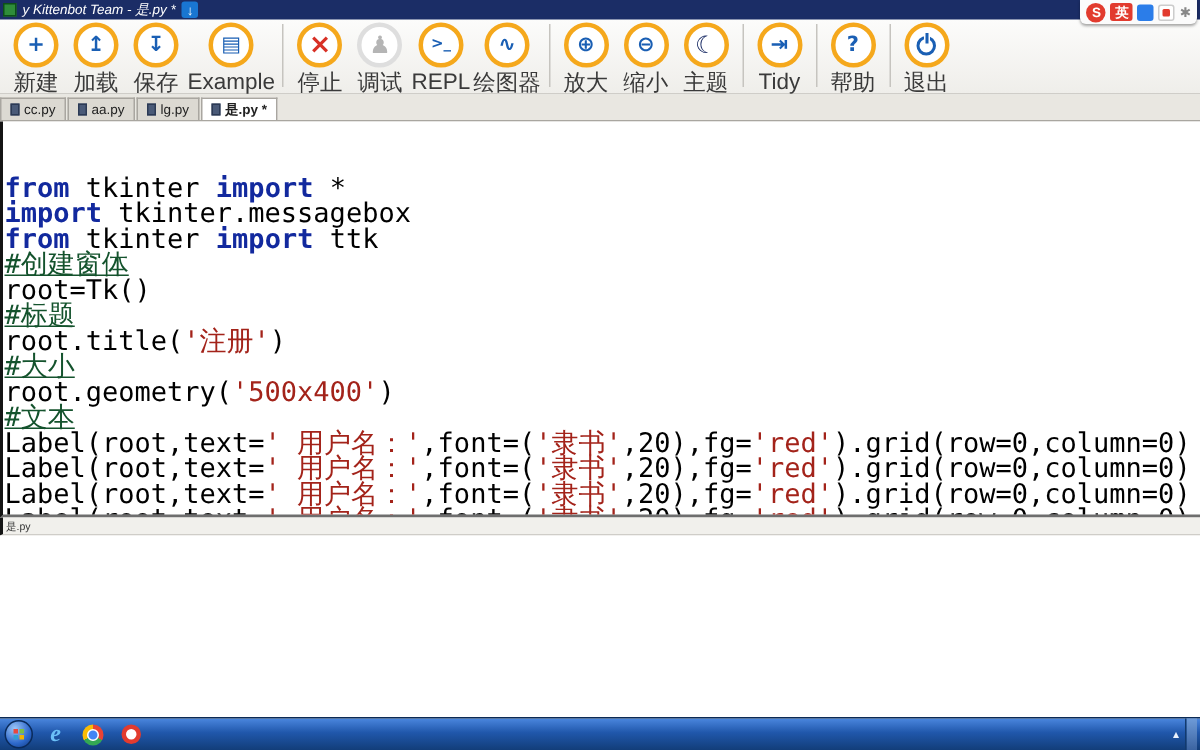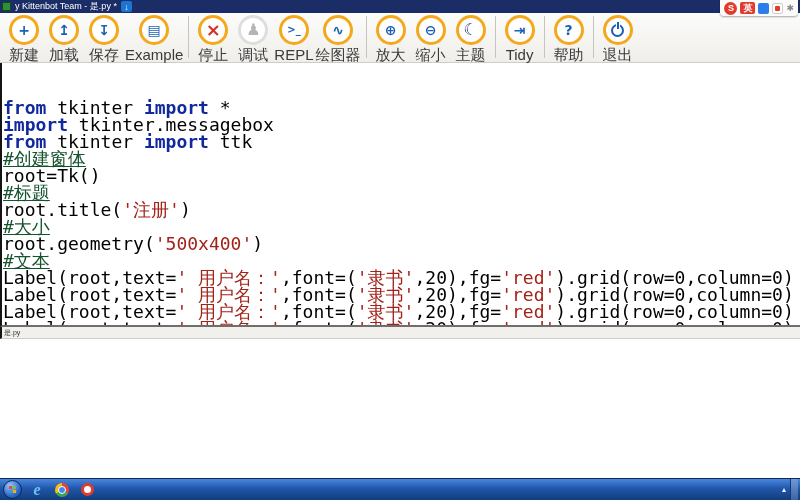--- a/index.html
+++ b/index.html
@@ -8,21 +8,21 @@
     width:800px; height:500px; overflow:hidden;
     font-family:"Liberation Sans", sans-serif;
     background:#fff; position:relative;
   }
   .screen { position:absolute; inset:0; display:flex; flex-direction:column; }
 
   
   .titlebar {
     height:13px; background:#1b2d66; color:#fff;
     display:flex; align-items:center; gap:4px; padding-left:2px;
-    font-size:9px; flex:0 0 auto; position:relative;
+    font-size:9px; flex:0 0 auto; position:relative;font-style:italic;
   }
   .app-ic { width:9px; height:9px; background:#2f8d3a; border:1px solid #0d4f18; flex:0 0 auto; }
   .dl-badge { width:11px; height:11px; background:#1976d2; color:#fff; font-size:9px;
     display:flex; align-items:center; justify-content:center; border-radius:2px; }
 
   
   .ime {
     position:absolute; top:0; right:2px; height:16px; z-index:5;
     display:flex; align-items:center; gap:3px; padding:1px 4px;
     background:#fbfbfb; border-radius:0 0 4px 4px; box-shadow:0 1px 2px rgba(0,0,0,.35);
@@ -228,20 +228,38 @@
     <div class="sep"></div>
 
     <div class="tbtn">
       <span class="circ">
           <span class="icon-power"></span>
         </span>
       <span class="lbl">退出</span>
     </div>
   </div>
 
+  <div class="tabbar">
+    <div class="tab">
+      <span class="ficon"></span>
+      <span>cc.py</span>
+    </div>
+    <div class="tab">
+      <span class="ficon"></span>
+      <span>aa.py</span>
+    </div>
+    <div class="tab">
+      <span class="ficon"></span>
+      <span>lg.py</span>
+    </div>
+    <div class="tab active">
+      <span class="ficon"></span>
+      <span>是.py *</span>
+    </div>
+  </div>
 
   <div class="editor">
     <div id="code"><div class="cline"><span class="kw">from</span> tkinter <span class="kw">import</span> *</div><div class="cline"><span class="kw">import</span> tkinter.messagebox</div><div class="cline"><span class="kw">from</span> tkinter <span class="kw">import</span> ttk</div><div class="cline"><span class="com">#创建窗体</span></div><div class="cline">root=Tk()</div><div class="cline"><span class="com">#标题</span></div><div class="cline">root.title(<span class="str">'注册'</span>)</div><div class="cline"><span class="com">#大小</span></div><div class="cline">root.geometry(<span class="str">'500x400'</span>)</div><div class="cline"><span class="com">#文本</span></div><div class="cline">Label(root,text=<span class="str">' 用户名：'</span>,font=(<span class="str">'隶书'</span>,20),fg=<span class="str">'red'</span>).grid(row=0,column=0)</div><div class="cline">Label(root,text=<span class="str">' 用户名：'</span>,font=(<span class="str">'隶书'</span>,20),fg=<span class="str">'red'</span>).grid(row=0,column=0)</div><div class="cline">Label(root,text=<span class="str">' 用户名：'</span>,font=(<span class="str">'隶书'</span>,20),fg=<span class="str">'red'</span>).grid(row=0,column=0)</div><div class="cline">Label(root,text=<span class="str">' 用户名：'</span>,font=(<span class="str">'隶书'</span>,20),fg=<span class="str">'red'</span>).grid(row=0,column=0)</div></div>
   </div>
 
   <div class="shellbar">
     <span>是.py</span>
   </div>
 
   <div class="shell"></div>

